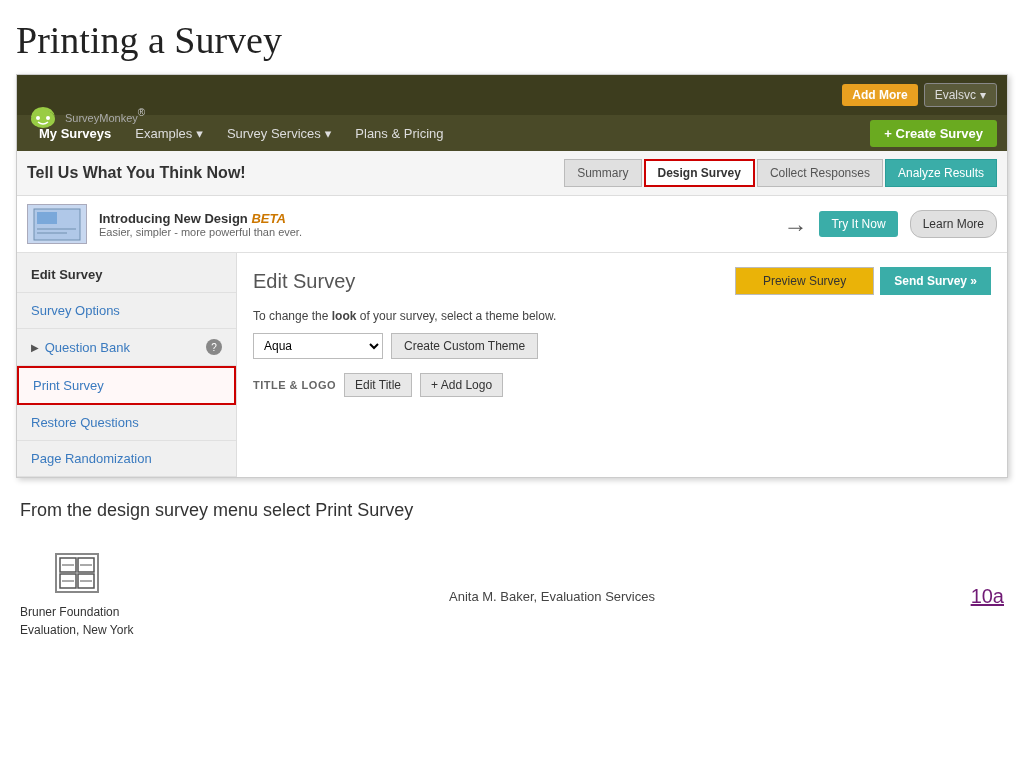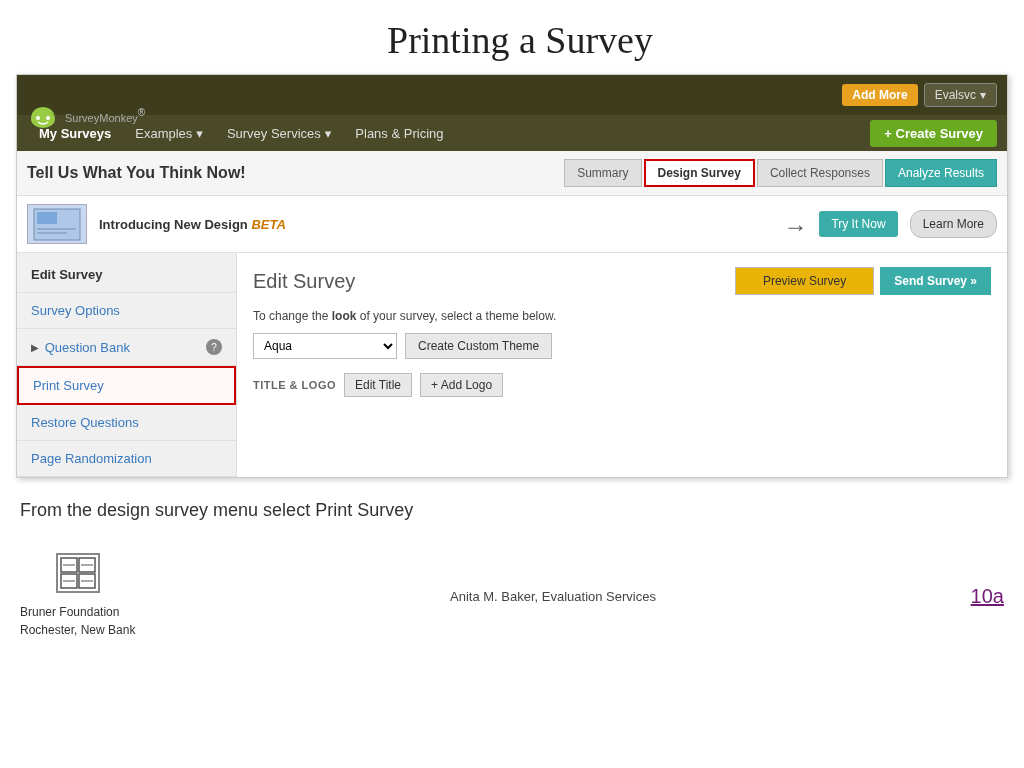--- a/index.html
+++ b/index.html
@@ -6,21 +6,20 @@
     body {
       font-family: Arial, sans-serif;
       background: #fff;
       width: 1024px;
       min-height: 768px;
       position: relative;
     }
 
     
     .page-title-area {
-      text-align: center;
       padding: 18px 0 12px 16px;
     }
     .page-title {
       font-size: 38px;
       font-weight: normal;
       color: #222;
       font-family: Georgia, serif;
     }
 
     
@@ -324,21 +323,21 @@
       display: flex;
       align-items: center;
       gap: 8px;
       margin-bottom: 14px;
     }
     .theme-select {
       padding: 4px 6px;
       font-size: 12px;
       border: 1px solid #bbb;
       background: #fff;
-      width: 144px;
+      width: 130px;
     }
     .btn-custom-theme {
       background: #e8e8e8;
       border: 1px solid #bbb;
       padding: 5px 12px;
       font-size: 12px;
       cursor: pointer;
       color: #333;
     }
 
@@ -480,20 +479,21 @@
         <rect x="2" y="2" width="46" height="31" fill="#b0c8e8" stroke="#7090b0" stroke-width="1"></rect>
         <rect x="5" y="5" width="20" height="12" fill="#4488cc" opacity="0.5"></rect>
         <line x1="5" y1="22" x2="44" y2="22" stroke="#7090b0" stroke-width="1"></line>
         <line x1="5" y1="26" x2="35" y2="26" stroke="#7090b0" stroke-width="1"></line>
       </svg>
     </div>
     <div class="beta-text">
       <div class="beta-title">
         <span>Introducing New Design </span><em>BETA</em>
       </div>
+      <div class="beta-sub">Easier, simpler - more powerful than ever.</div>
     </div>
     <div class="beta-arrow">→</div>
     <button class="btn-try-now">Try It Now</button>
     <button class="btn-learn-more">Learn More</button>
   </div>
 
   <div class="main-content">
 
     <div class="sidebar">
       <div class="sidebar-item no-link">Edit Survey</div>
@@ -548,18 +548,18 @@
         <rect x="1" y="17" width="16" height="14" fill="none" stroke="#555" stroke-width="1.5"></rect>
         <rect x="19" y="17" width="16" height="14" fill="none" stroke="#555" stroke-width="1.5"></rect>
         <line x1="3" y1="8" x2="15" y2="8" stroke="#555" stroke-width="1"></line>
         <line x1="21" y1="8" x2="33" y2="8" stroke="#555" stroke-width="1"></line>
         <line x1="3" y1="24" x2="15" y2="24" stroke="#555" stroke-width="1"></line>
         <line x1="21" y1="24" x2="33" y2="24" stroke="#555" stroke-width="1"></line>
       </svg>
     </div>
     <div class="footer-org">
       <div>Bruner Foundation</div>
-      <div>Rochester, New Bank</div>
+      <div>Evaluation, New York</div>
     </div>
   </div>
   <div class="footer-center">Anita M. Baker, Evaluation Services</div>
   <div class="footer-right">10a</div>
 </div>
 
 </body></html>

